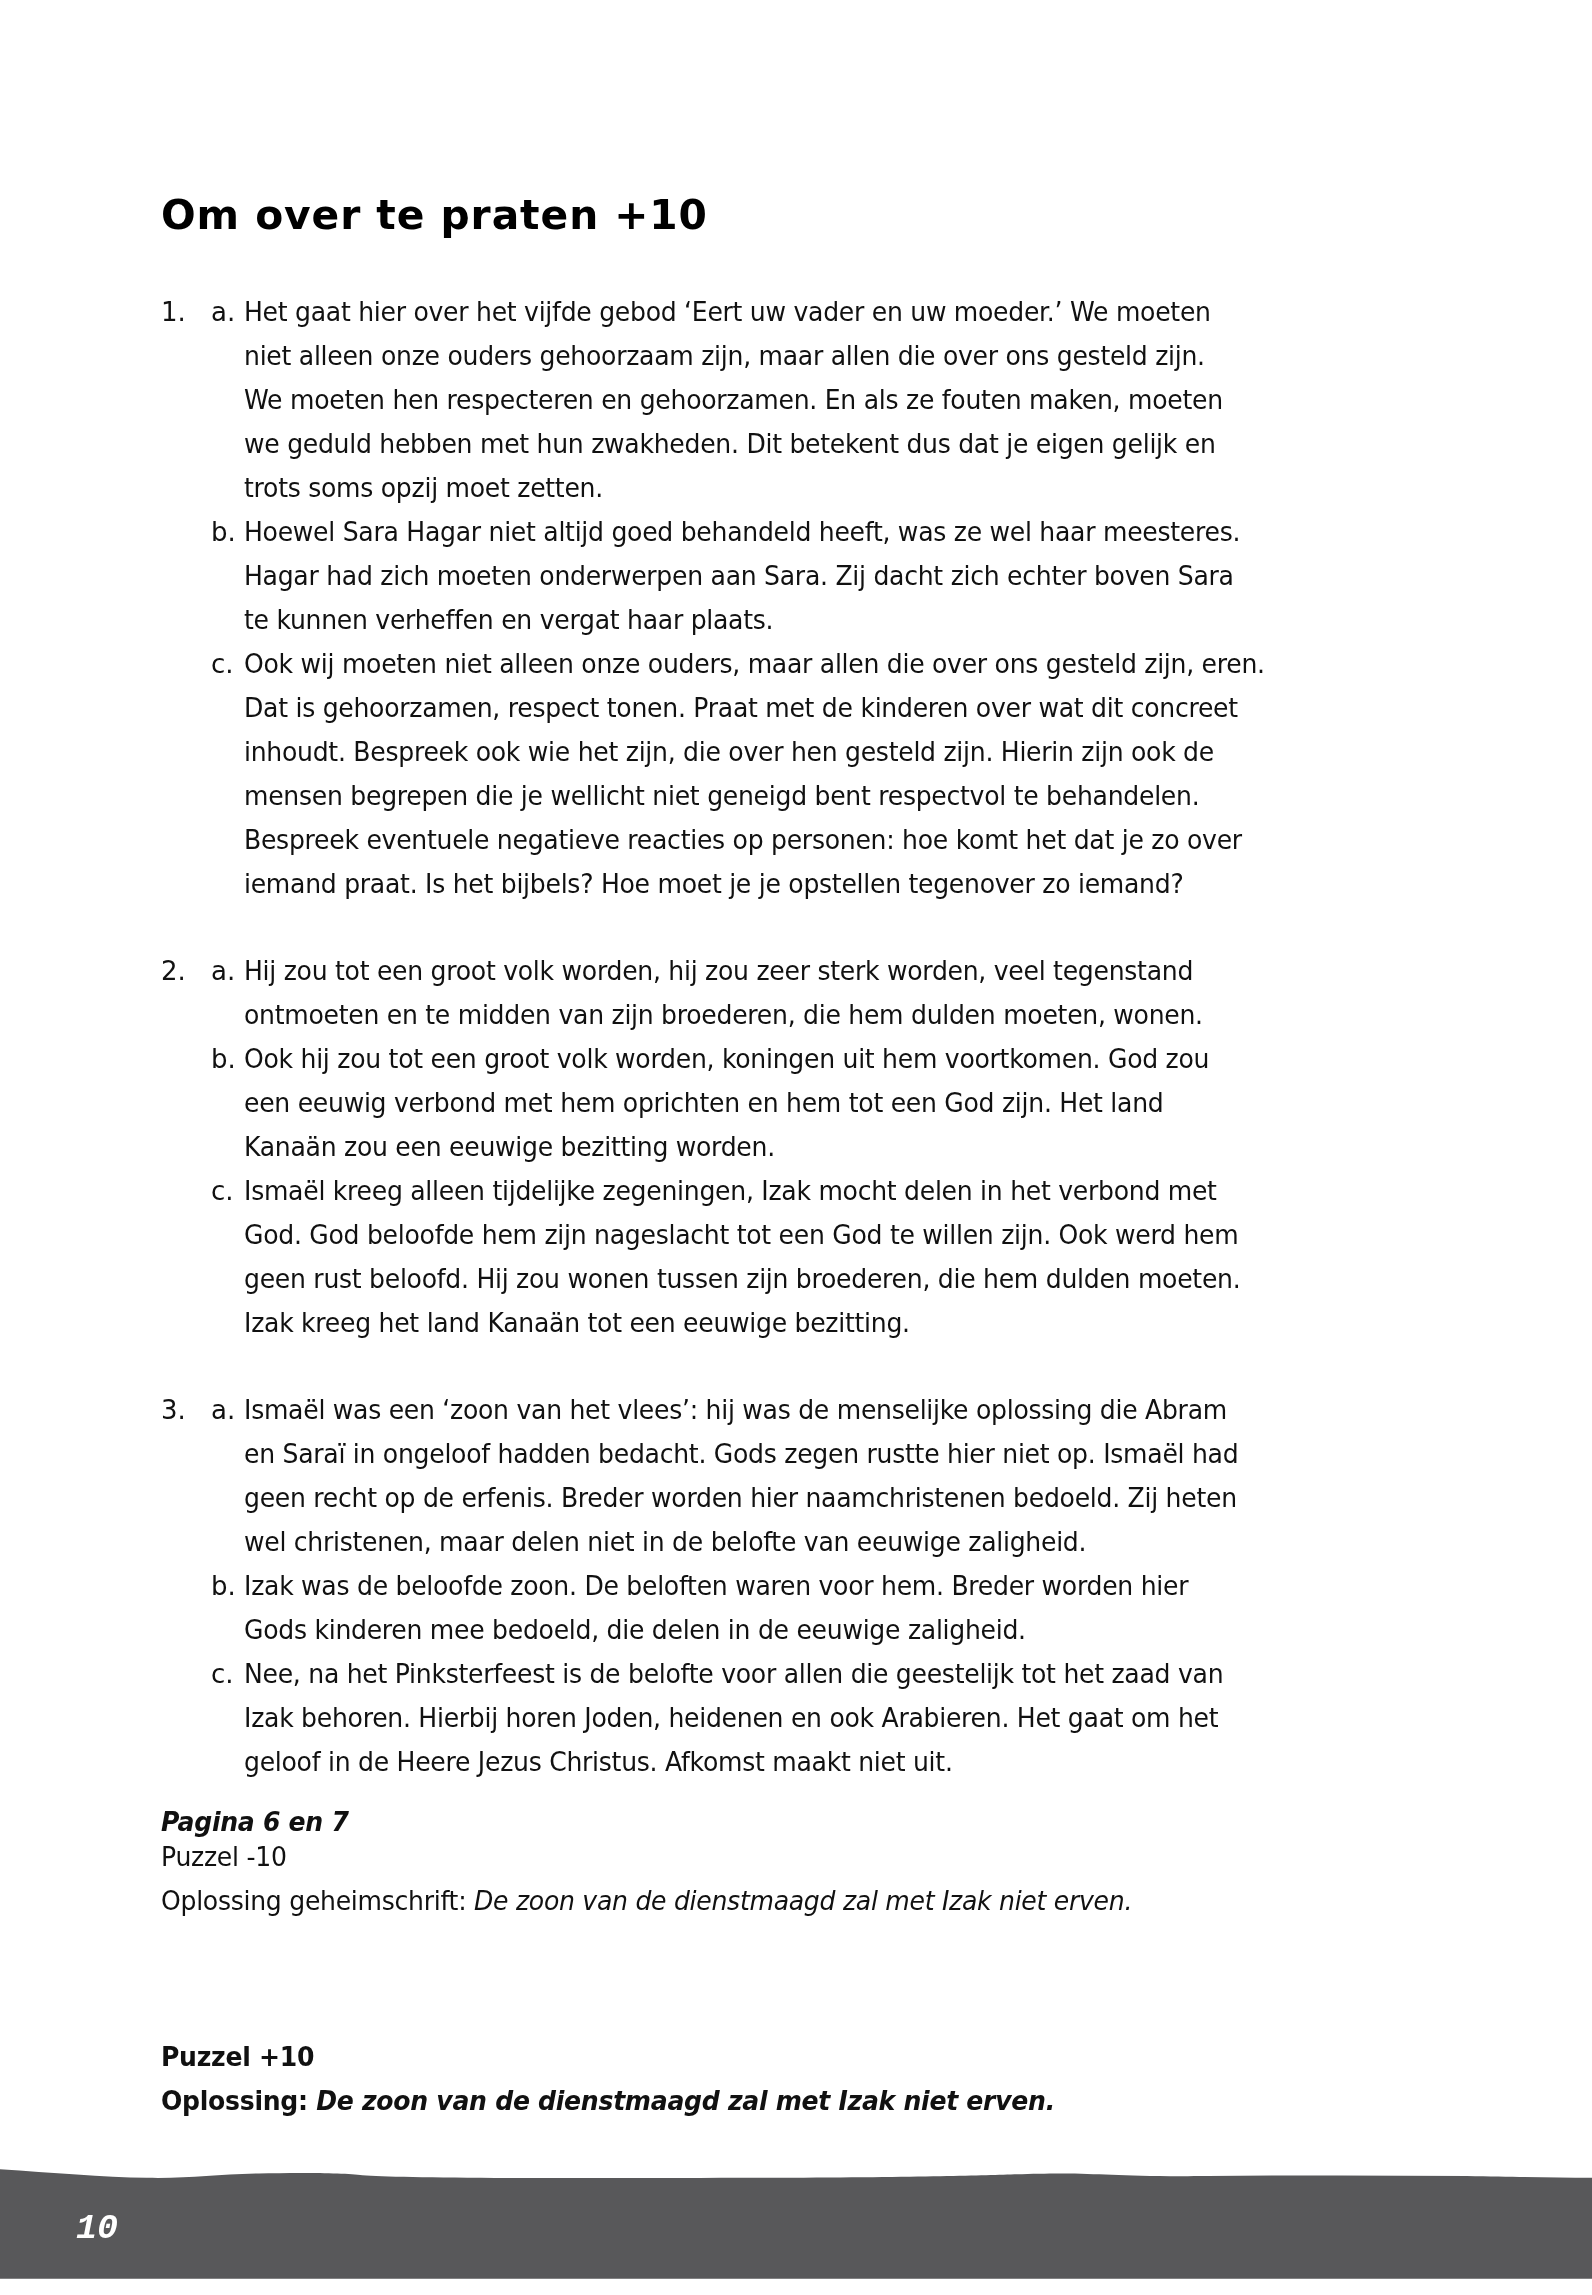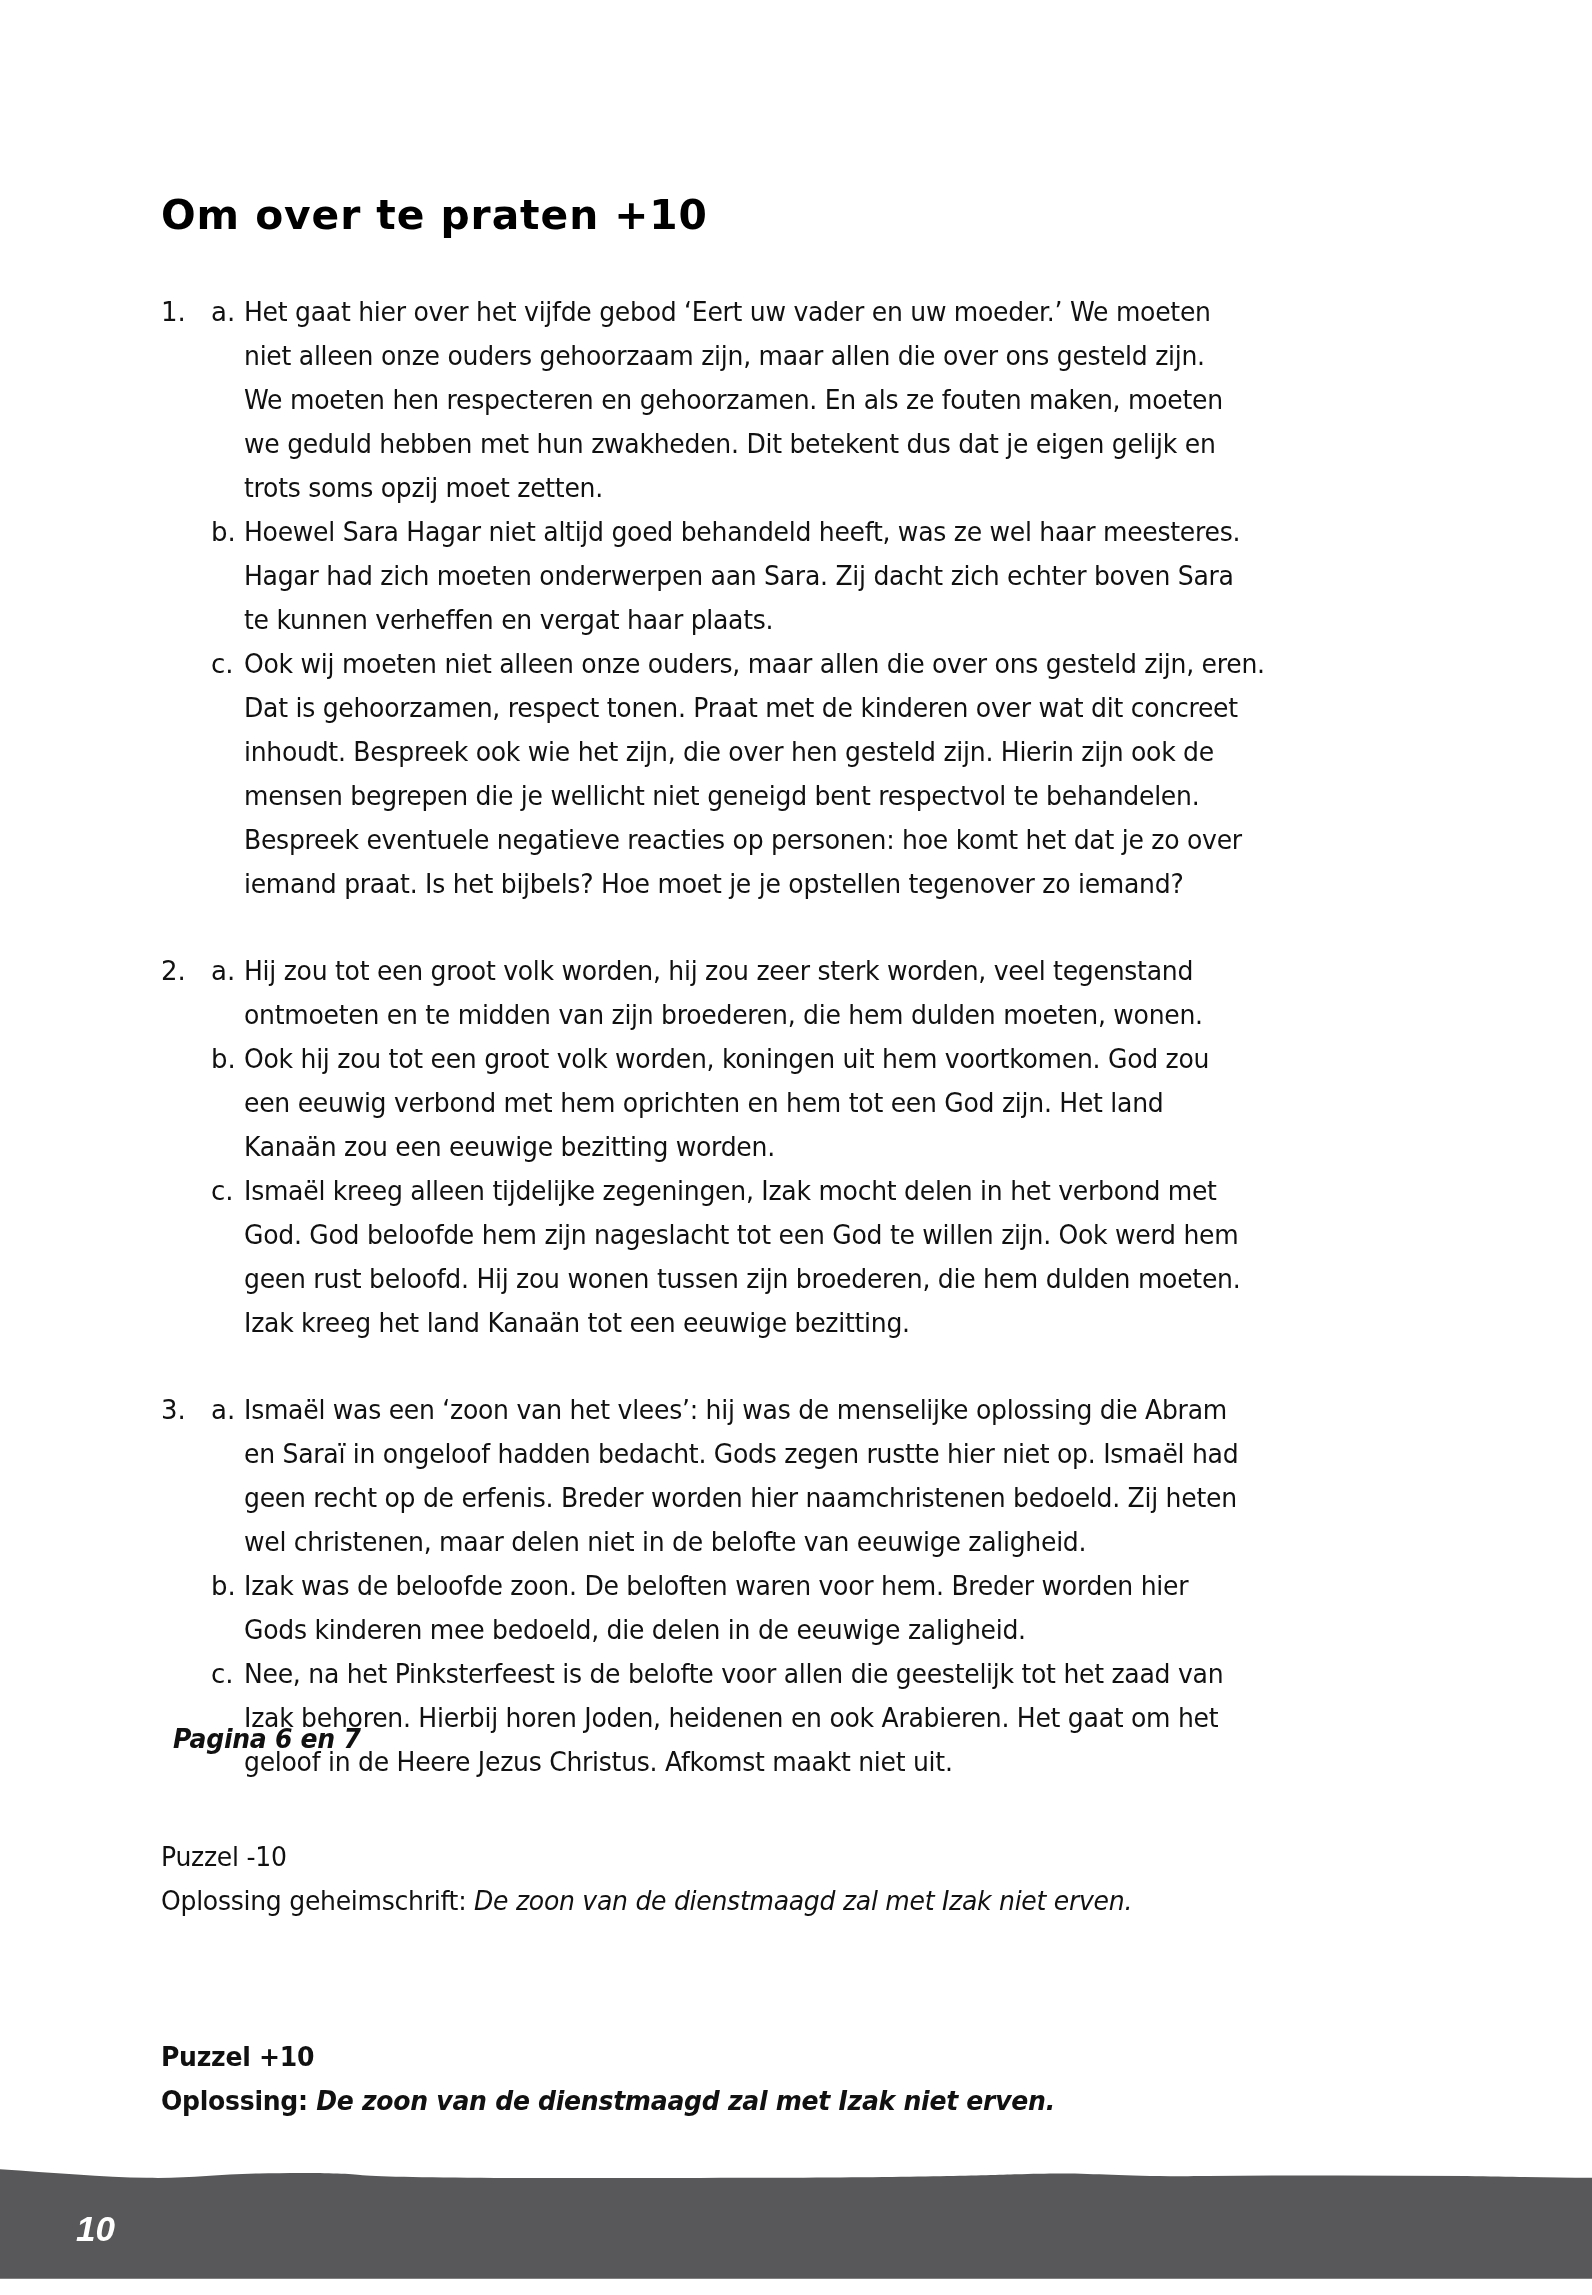--- a/index.html
+++ b/index.html
@@ -16,21 +16,21 @@
   .line { display: block; white-space: nowrap; font-size: 27px; line-height: 44px;
           letter-spacing: -0.3px; transform: scaleX(0.93); transform-origin: left; }
   .section { position: absolute; left: 161px; width: 1312px; }
   .h-italic { font-style: italic; font-weight: bold; font-size: 27px; letter-spacing: -0.3px;
               transform: scaleX(0.93); transform-origin: left; white-space: nowrap; }
   .p-line { font-size: 27px; line-height: 44px; white-space: nowrap; letter-spacing: -0.3px;
             transform: scaleX(0.93); transform-origin: left; display: block; }
   .it { font-style: italic; }
   .footer { position: absolute; left: 0; top: 2162px; width: 1592px; height: 117px; }
   .footer svg { position: absolute; left: 0; top: 0; }
-  .page-number { position: absolute; left: 76px; top: 2209px; font-family: Liberation Sans, sans-serif;
+  .page-number { position: absolute; left: 76px; top: 2209px; font-family: Liberation Mono, monospace;
                  font-weight: 900; font-style: italic; font-size: 35px; color: #ffffff; }
 </style>
 </head>
 <body>
 
 <h1 class="page-title">Om over te praten +10</h1>
 
 <div class="content">
 
   <div class="q">
@@ -98,21 +98,21 @@
     </div>
     <div class="sub">
       <span class="sublabel">c.</span>
       <span class="line">Nee, na het Pinksterfeest is de belofte voor allen die geestelijk tot het zaad van</span>
       <span class="line">Izak behoren. Hierbij horen Joden,  heidenen en ook Arabieren. Het gaat om het</span>
       <span class="line">geloof in de Heere Jezus Christus. Afkomst maakt niet uit.</span>
     </div>
   </div>
 </div>
 
-<div class="section" style="top: 1723px; margin-left: 12px;">
+<div class="section" style="top: 1806px;">
   <div class="h-italic">Pagina 6 en 7</div>
 </div>
 <div class="section" style="top: 1835px;">
   <span class="p-line">Puzzel -10</span>
   <span class="p-line"><span>Oplossing geheimschrift: </span><span class="it">De zoon van de dienstmaagd zal met Izak niet erven.</span></span>
 </div>
 <div class="section" style="top: 2035px; font-weight: bold;">
   <span class="p-line">Puzzel +10</span>
   <span class="p-line"><span>Oplossing: </span><span class="it">De zoon van de dienstmaagd zal met Izak niet erven.</span></span>
 </div>

